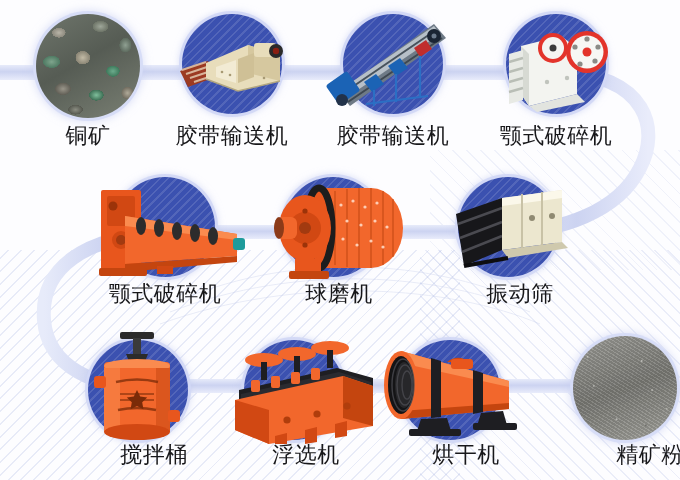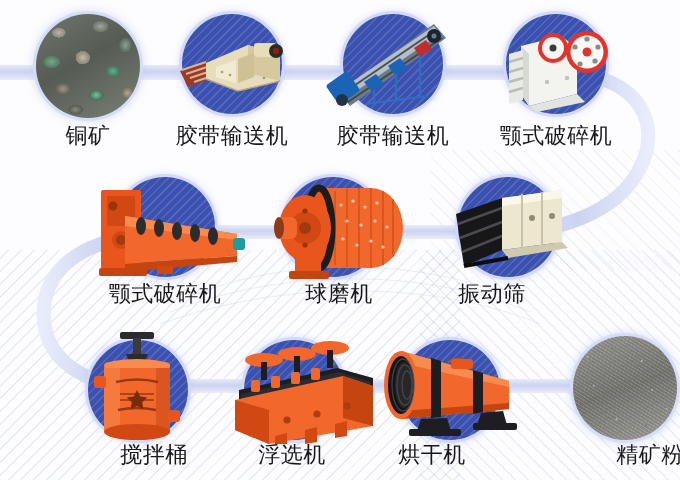--- a/index.html
+++ b/index.html
@@ -310,21 +310,21 @@
           <path d="M52 14 L112 6 L112 58 L52 66 Z" fill="#ece7cf"></path>
           <path d="M52 14 L112 6 L112 14 L52 22 Z" fill="#fbf8ea"></path>
           <path d="M52 66 L112 58 L118 64 L58 74 Z" fill="#cfc9ad"></path>
           <path d="M72 10 L72 64 M92 8 L92 61" stroke="#c8c2a6" stroke-width="2"></path>
           <circle cx="82" cy="34" r="3" fill="#8f8a72"></circle>
           <circle cx="102" cy="32" r="3" fill="#8f8a72"></circle>
           <path d="M14 82 L58 74" stroke="#0d0d10" stroke-width="4"></path>
         </g>
       </svg>
     </div>
-    <div class="label" style="left:492px;top:282px">振动筛</div>
+    <div class="label" style="left:520px;top:282px">振动筛</div>
   </div>
 
   <div class="node">
     <div class="disc machine" style="left:138px;top:390px;width:100px;height:100px"></div>
     <div class="art" style="left:138px;top:388px">
       <svg width="96" height="112" viewBox="0 0 96 112">
         <g>
           <rect x="30" y="0" width="34" height="7" rx="2" fill="#2b2b2b"></rect>
           <rect x="43" y="6" width="8" height="18" fill="#3a3a3a"></rect>
           <path d="M36 22 L58 22 L54 32 L40 32 Z" fill="#2b2b2b"></path>
@@ -381,21 +381,21 @@
             <circle cx="122" cy="74" r="3.6"></circle>
           </g>
           <g fill="#d14813">
             <path d="M50 104 L62 101 L62 112 L50 112 Z"></path>
             <path d="M80 98 L92 95 L92 110 L80 112 Z"></path>
             <path d="M110 92 L122 89 L122 104 L110 106 Z"></path>
           </g>
         </g>
       </svg>
     </div>
-    <div class="label" style="left:292px;top:443px">浮选机</div>
+    <div class="label" style="left:306px;top:443px">浮选机</div>
   </div>
 
   <div class="node">
     <div class="disc machine" style="left:450px;top:390px;width:100px;height:100px"></div>
     <div class="art" style="left:452px;top:388px">
       <svg width="150" height="110" viewBox="0 0 150 110">
         <g>
           <path d="M24 18 L132 48 L132 76 L24 86 Z" fill="#f2672c"></path>
           <path d="M24 18 L132 48 L132 54 L24 30 Z" fill="#fa8b4f"></path>
           <path d="M24 78 L132 70 L132 76 L24 86 Z" fill="#c4450f"></path>
@@ -413,21 +413,21 @@
           <rect x="74" y="26" width="22" height="10" rx="3" fill="#e8561d"></rect>
           <g fill="#1e1e22">
             <path d="M44 86 L70 85 L74 98 L40 98 Z"></path>
             <path d="M104 80 L126 78 L130 92 L100 93 Z"></path>
             <rect x="32" y="96" width="52" height="7" rx="2"></rect>
             <rect x="96" y="90" width="44" height="7" rx="2"></rect>
           </g>
         </g>
       </svg>
     </div>
-    <div class="label" style="left:432px;top:443px">烘干机</div>
+    <div class="label" style="left:466px;top:443px">烘干机</div>
   </div>
 
   <div class="node">
     <div class="disc photo powder" style="left:625px;top:388px;width:104px;height:104px"></div>
     <div class="label" style="left:650px;top:443px">精矿粉</div>
   </div>
 
 </div>
 
 </body></html>

